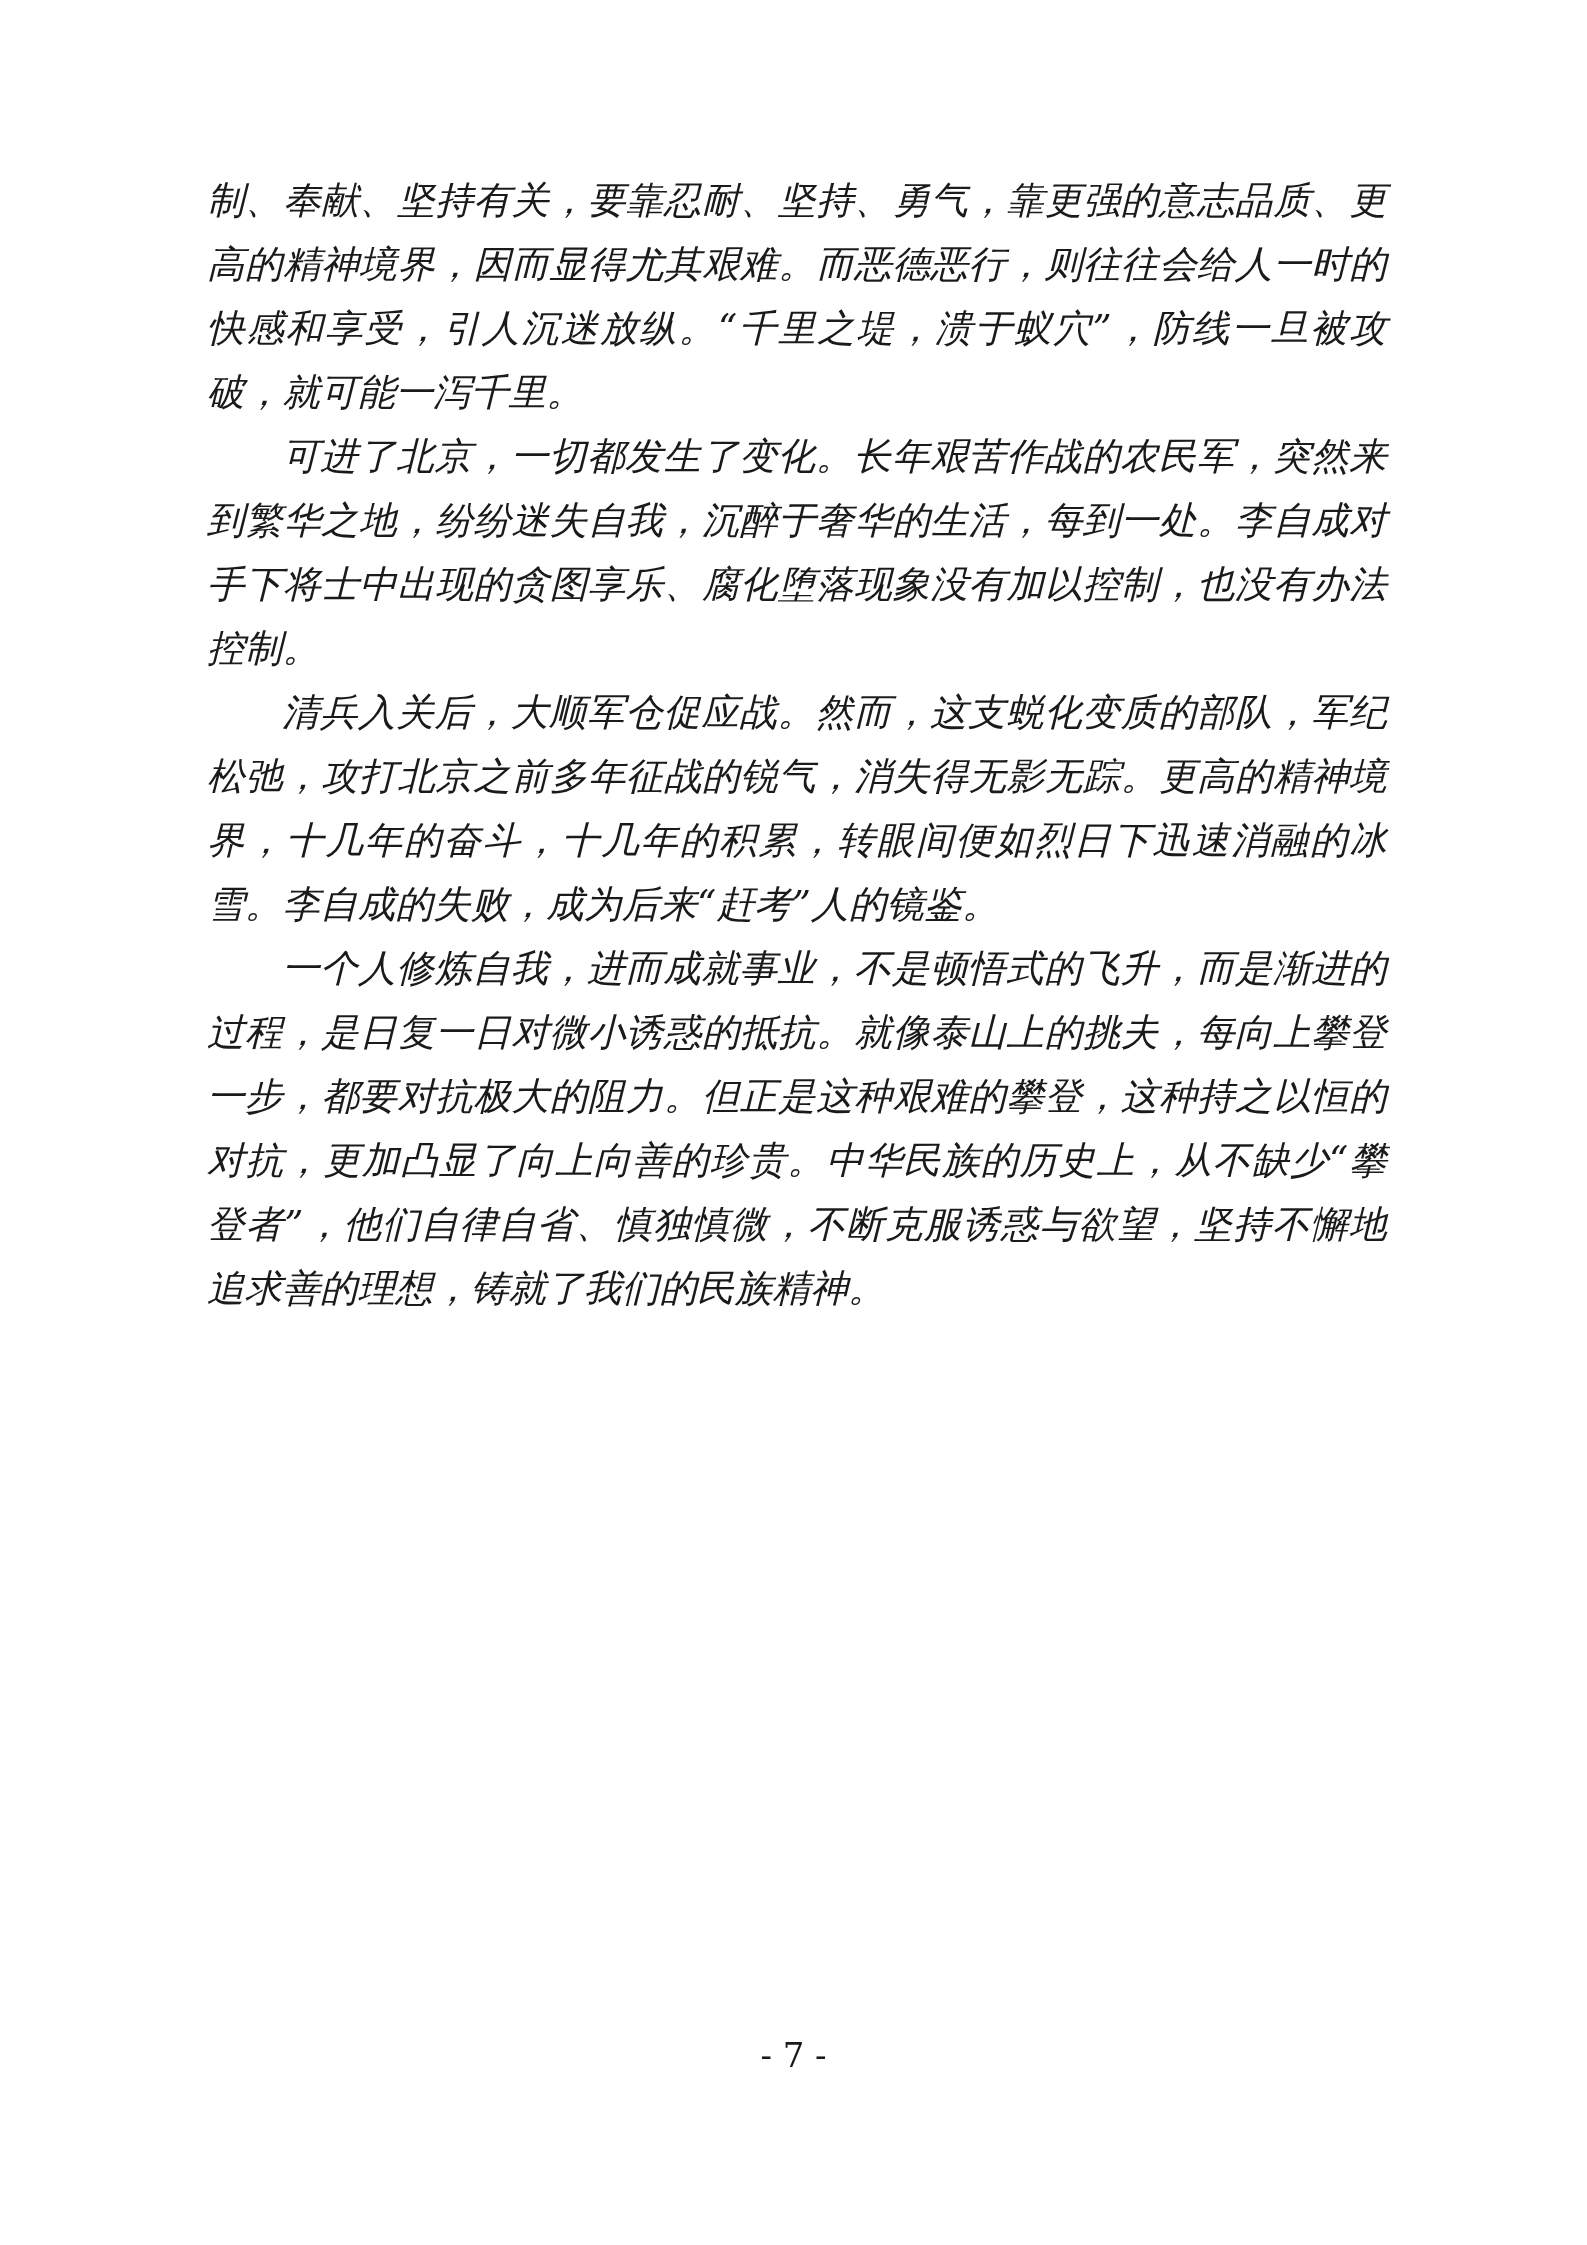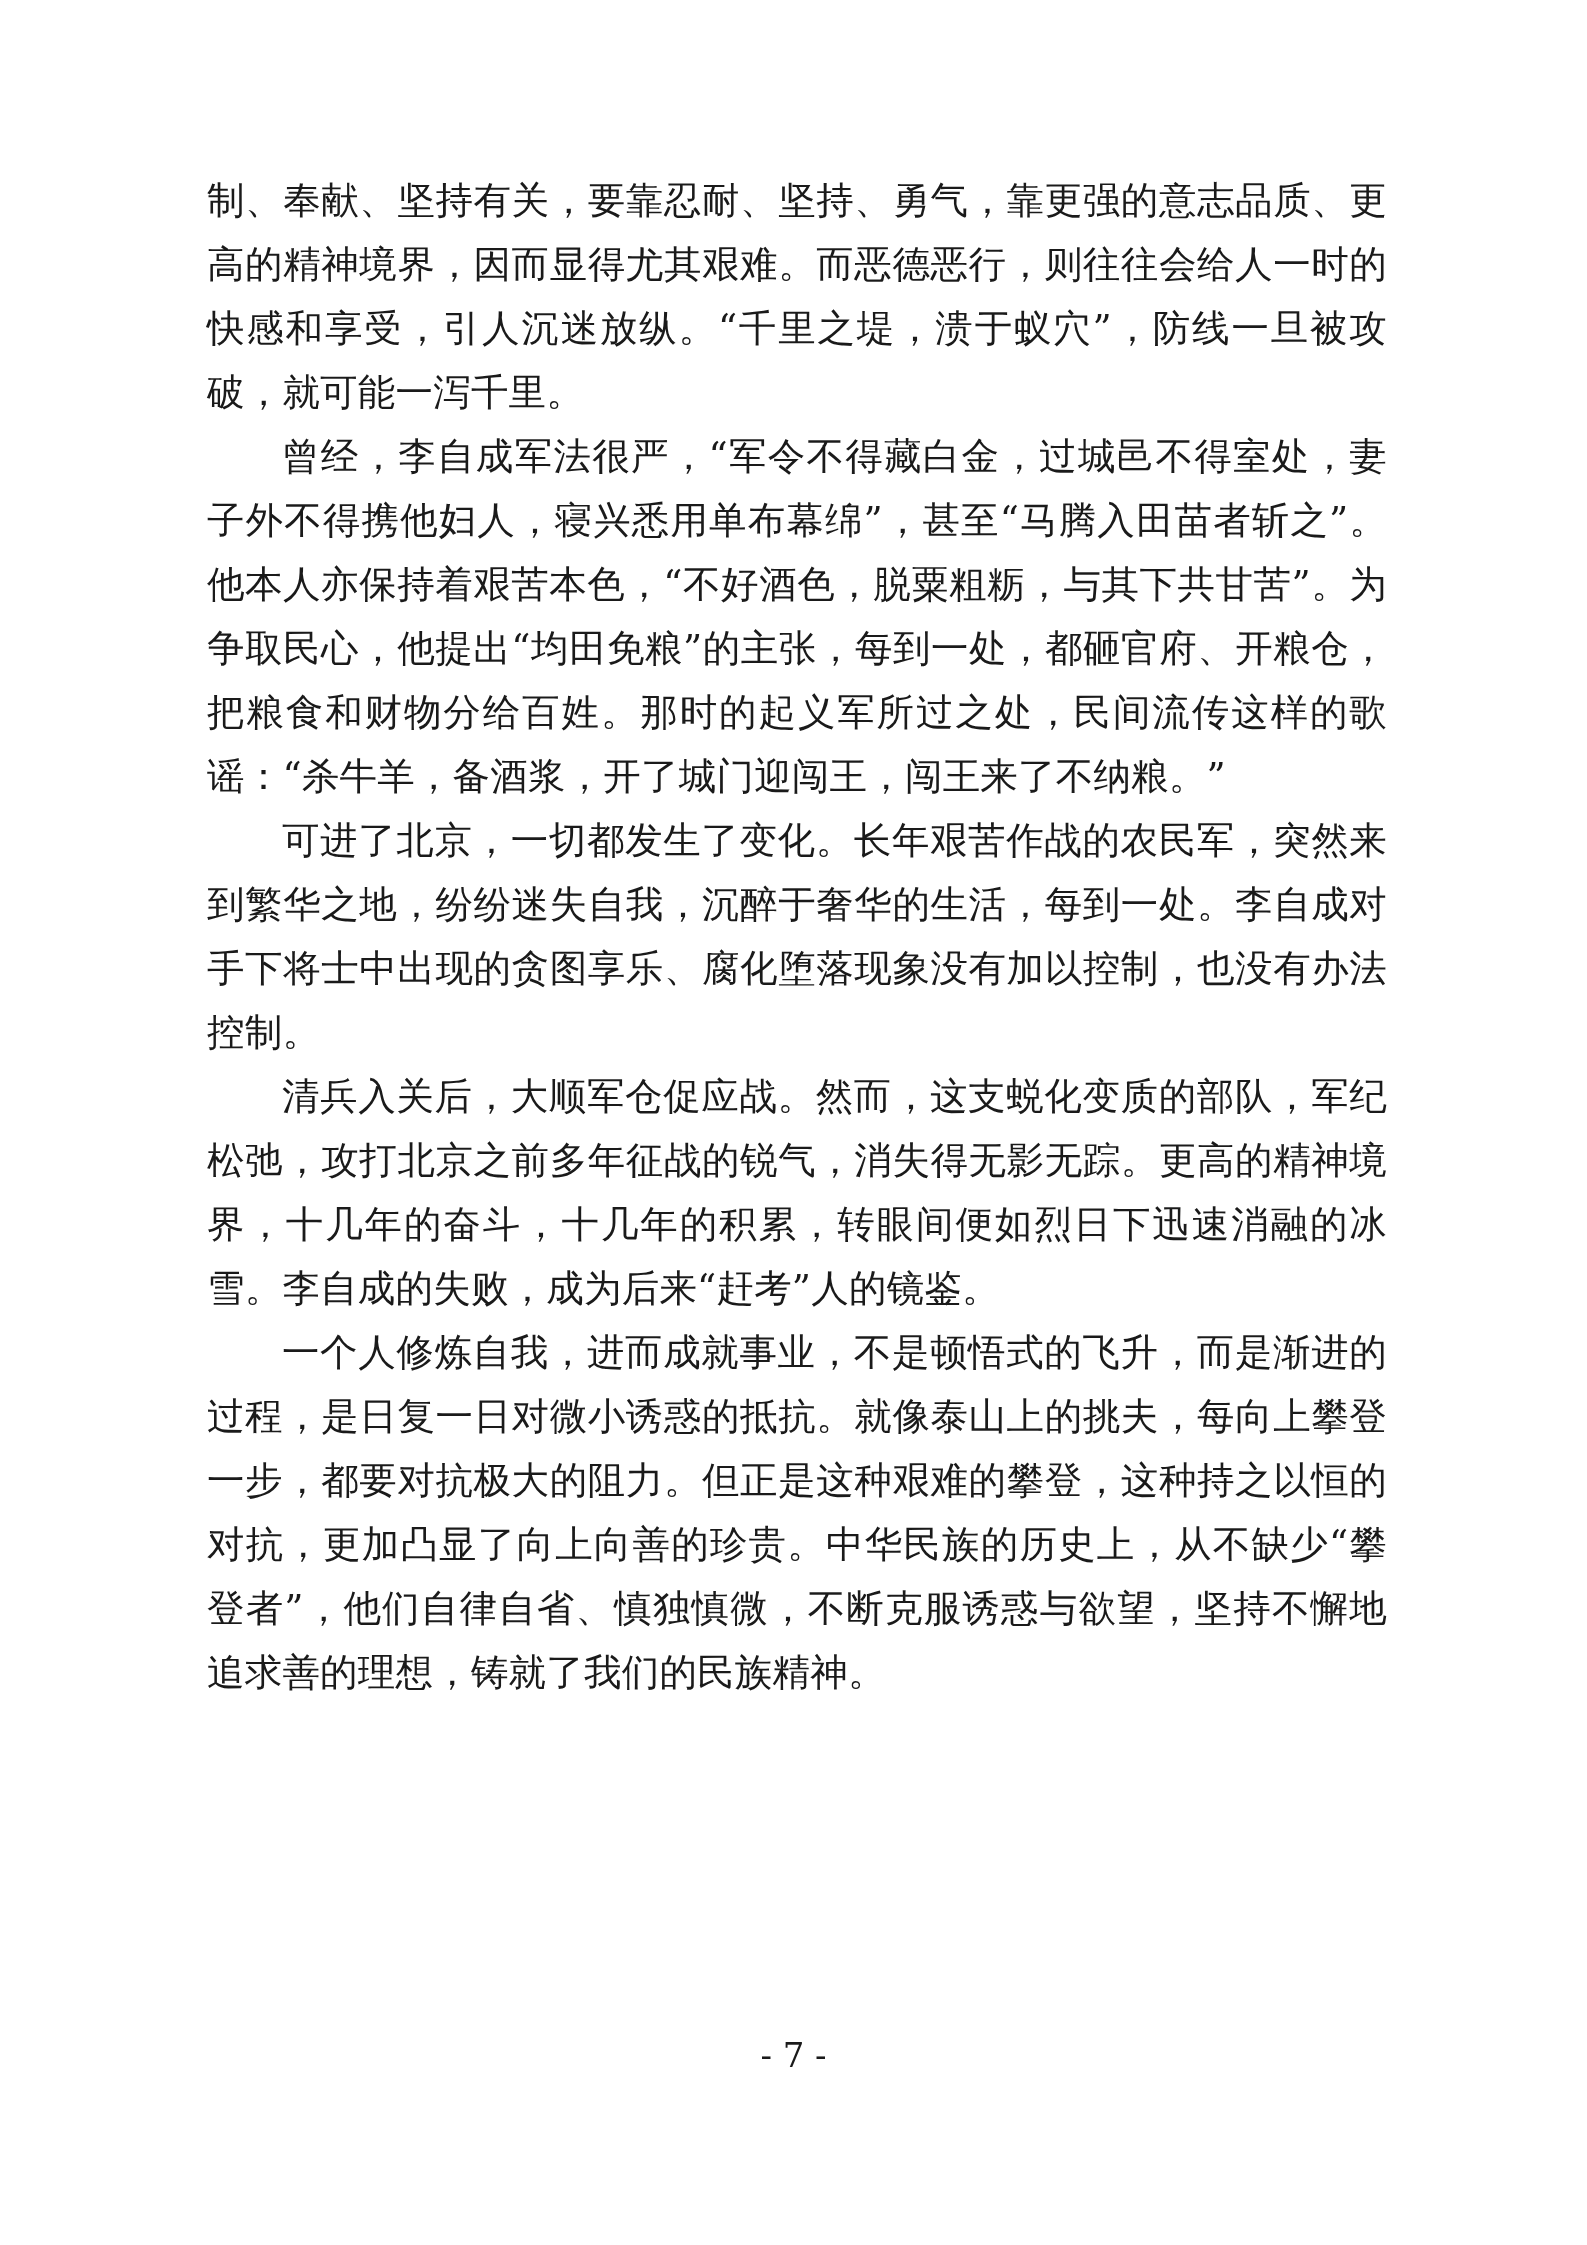--- a/index.html
+++ b/index.html
@@ -30,20 +30,21 @@
     width: 1180px;
   }
   .para {
     font-size: 37.5px;
     line-height: 64px;
     text-align: justify;
     text-justify: inter-ideograph;
     margin: 0 0 0 0;
     letter-spacing: 0.2px;
     color: #1a1a1a;
+    font-style: italic;
   }
   .para.indent {
     text-indent: 75px;
   }
   .page-number {
     position: absolute;
     left: 0;
     top: 2035px;
     width: 1587px;
     text-align: center;
@@ -51,19 +52,18 @@
     color: #1a1a1a;
     font-family: "DejaVu Serif", "Liberation Serif", serif;
   }
 </style>
 </head>
 <body>
 
 <div class="page">
   <div class="content">
     <p class="para">制、奉献、坚持有关，要靠忍耐、坚持、勇气，靠更强的意志品质、更高的精神境界，因而显得尤其艰难。而恶德恶行，则往往会给人一时的快感和享受，引人沉迷放纵。“千里之堤，溃于蚁穴”，防线一旦被攻破，就可能一泻千里。</p>
-    <p class="para indent">曾经，李自成军法很严，“军令不得藏白金，过城邑不得室处，妻子外不得携他妇人，寝兴悉用单布幕绵”，甚至“马腾入田苗者斩之”。他本人亦保持着艰苦本色，“不好酒色，脱粟粗粝，与其下共甘苦”。为争取民心，他提出“均田免粮”的主张，每到一处，都砸官府、开粮仓，把粮食和财物分给百姓。那时的起义军所过之处，民间流传这样的歌谣：“杀牛羊，备酒浆，开了城门迎闯王，闯王来了不纳粮。”</p>
     <p class="para indent">可进了北京，一切都发生了变化。长年艰苦作战的农民军，突然来到繁华之地，纷纷迷失自我，沉醉于奢华的生活，每到一处。李自成对手下将士中出现的贪图享乐、腐化堕落现象没有加以控制，也没有办法控制。</p>
     <p class="para indent">清兵入关后，大顺军仓促应战。然而，这支蜕化变质的部队，军纪松弛，攻打北京之前多年征战的锐气，消失得无影无踪。更高的精神境界，十几年的奋斗，十几年的积累，转眼间便如烈日下迅速消融的冰雪。李自成的失败，成为后来“赶考”人的镜鉴。</p>
     <p class="para indent">一个人修炼自我，进而成就事业，不是顿悟式的飞升，而是渐进的过程，是日复一日对微小诱惑的抵抗。就像泰山上的挑夫，每向上攀登一步，都要对抗极大的阻力。但正是这种艰难的攀登，这种持之以恒的对抗，更加凸显了向上向善的珍贵。中华民族的历史上，从不缺少“攀登者”，他们自律自省、慎独慎微，不断克服诱惑与欲望，坚持不懈地追求善的理想，铸就了我们的民族精神。</p>
   </div>
   <div class="page-number">- 7 -</div>
 </div>
 
 </body></html>

